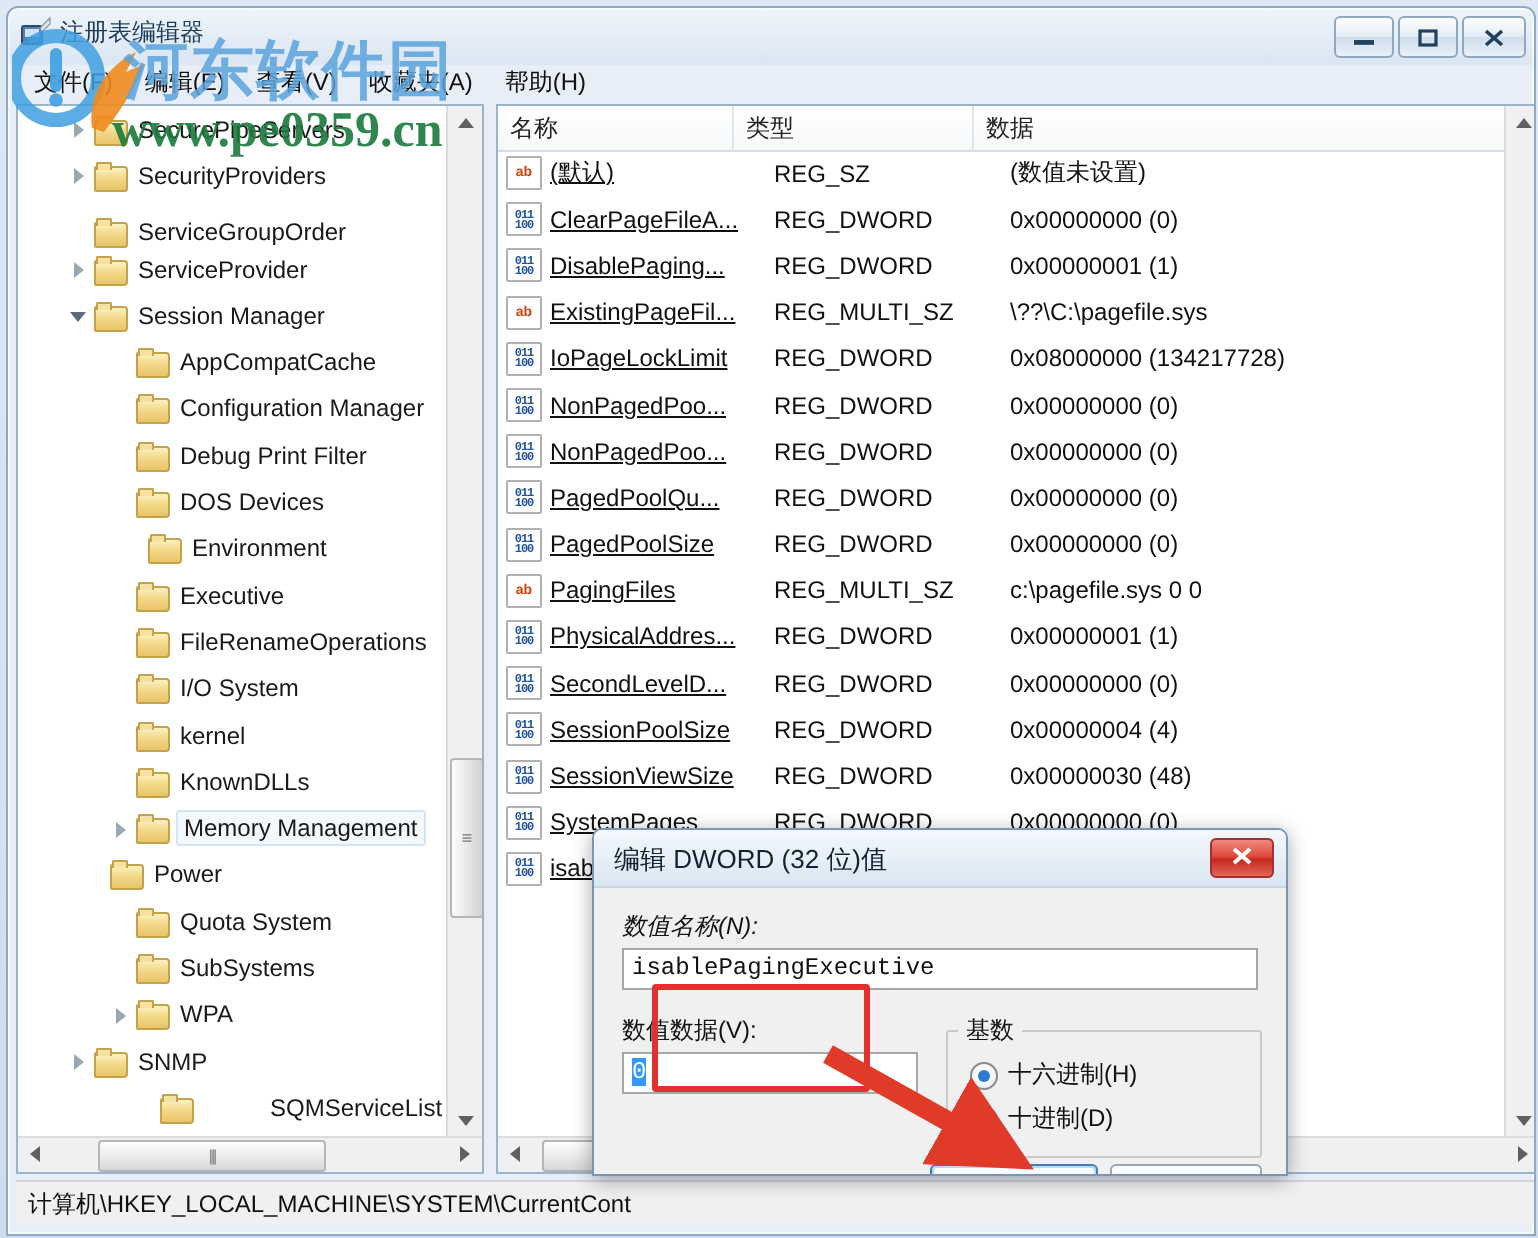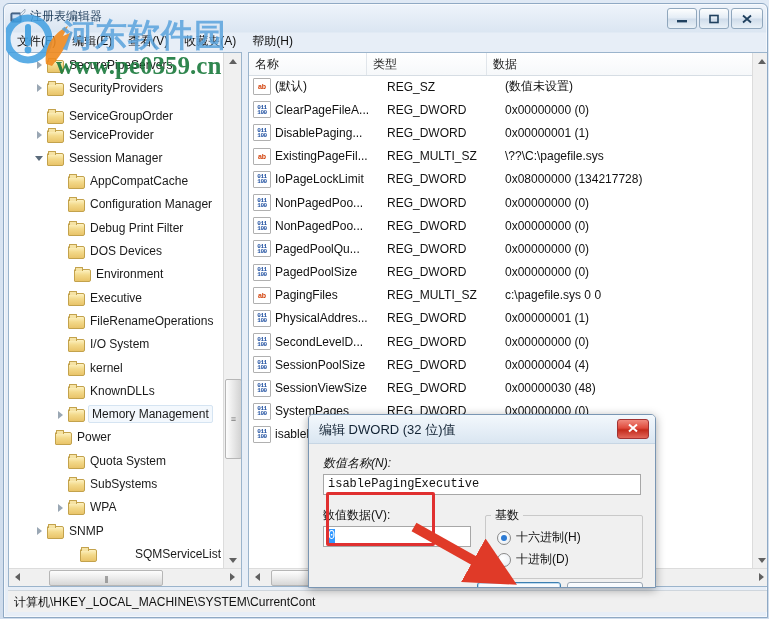--- a/index.html
+++ b/index.html
@@ -190,35 +190,35 @@
   .lbody { position:absolute; left:0; top:22px; right:16px; bottom:17px; overflow:hidden; }
   .lrow { height: 23.2px; display:flex; align-items:center; font-size:12px; color:#111; white-space: nowrap; }
   .ricon {
     width: 16px; height: 15px; flex:0 0 16px; margin: 0 4px 0 4px;
     position: relative; border:1px solid #b0b0b0; background:#fff; border-radius:1px;
     font-size: 7px; line-height: 7px; font-weight:bold;
     display:flex; align-items:center; justify-content:center; overflow:hidden;
   }
   .ricon.ab { color:#d2410a; }
   .ricon.bin { color:#2050a0; font-family:"Liberation Mono", monospace; font-size:6px; letter-spacing:-0.5px;}
-  .rname { width: 112px; overflow:hidden; }
+  .rname { width: 112px; overflow:hidden;text-decoration:underline; }
   .rtype { width: 118px; }
   .rdata { flex:1; }
 
   
   .statusbar {
     position:absolute; left: 4px; top: 586px; width: 761px; height: 22px;
     background: #f0f0f0; border-top: 1px solid #cfd6dd;
     font-size: 12px; color: #111; padding: 3px 0 0 6px; box-sizing:border-box;
     white-space: nowrap; overflow:hidden;
   }
 
   
   .dialog {
-    position:absolute; left: 308px; top: 414px; width: 346px; height: 172px;
+    position:absolute; left: 296px; top: 414px; width: 346px; height: 172px;
     background: #f0f0f0;
     border: 1px solid #7a96b3;
     border-radius: 5px 5px 0 0;
     box-shadow: 0 2px 10px rgba(0,0,0,0.35);
     overflow: hidden;
   }
   .dlg-title {
     position:absolute; left:0; top:0; width:346px; height:28px;
     background: linear-gradient(180deg,#f3f8fc 0%, #e4edf6 60%, #dae6f1 100%);
     border-bottom: 1px solid #c7d6e4;

